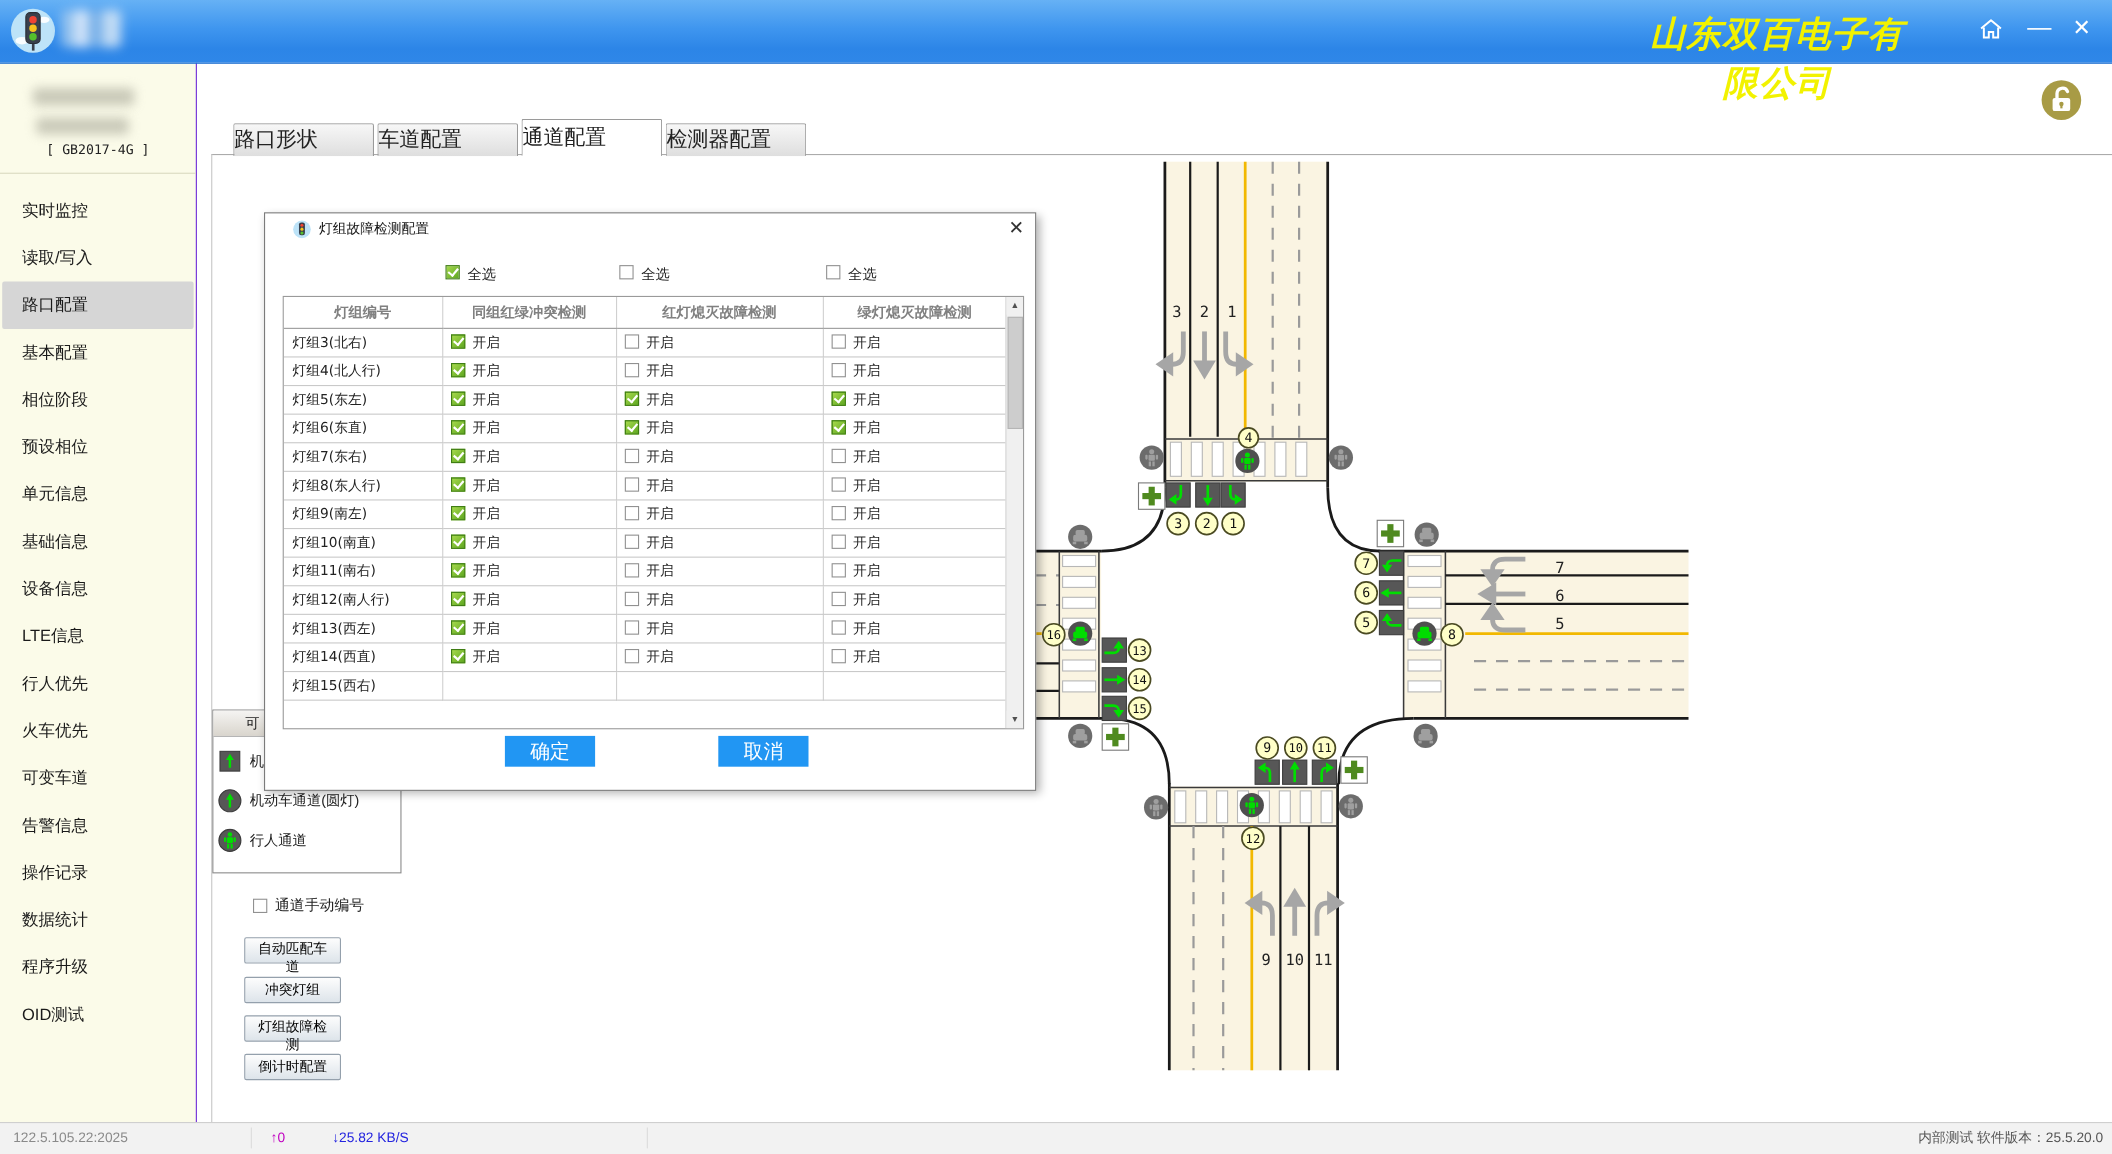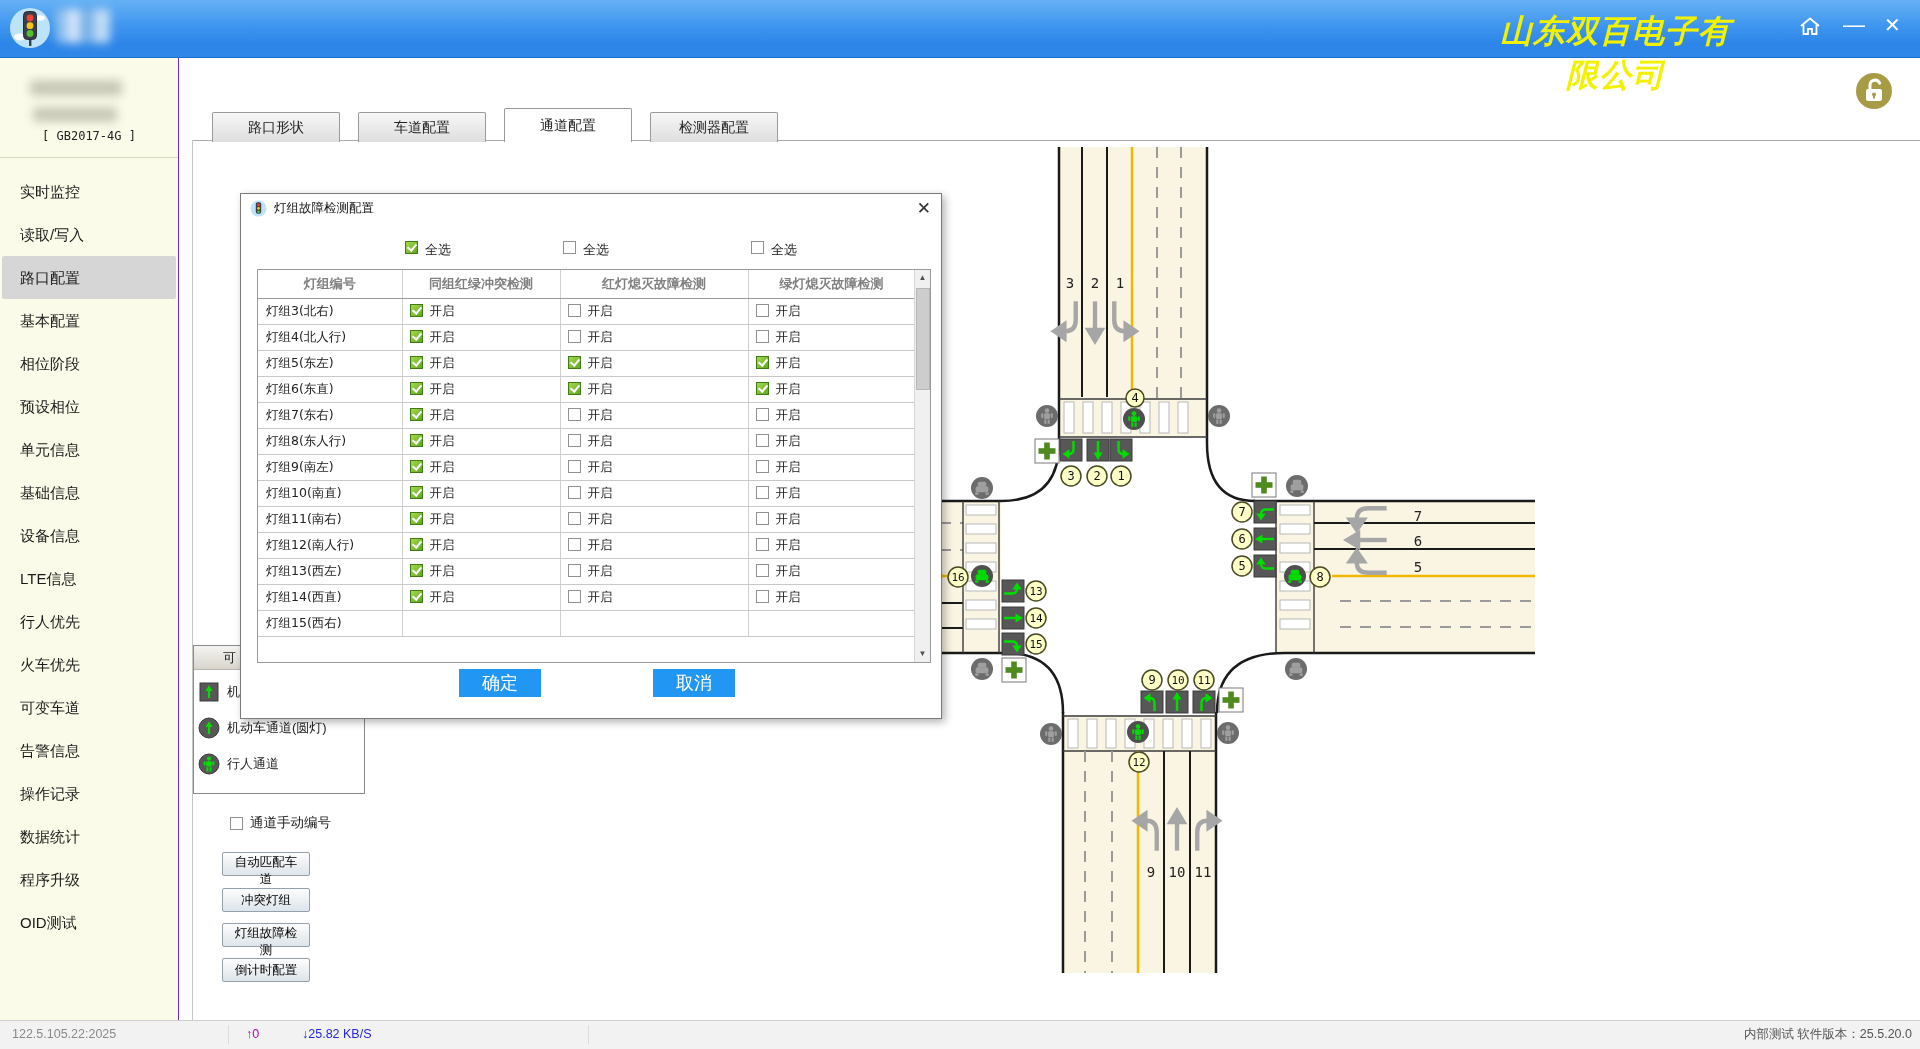--- a/index.html
+++ b/index.html
@@ -34,21 +34,21 @@
   
   .statusbar{position:absolute;left:0;bottom:0;width:1920px;height:28px;background:#f2f2f2;
              border-top:1px solid #cfcfcf;z-index:45;font-size:12.5px;line-height:27px;color:#8a8a8a;}
   .st-addr{position:absolute;left:12px;}
   .st-sep{position:absolute;top:4px;width:1px;height:19px;background:#dcdcdc;}
   .st-up{position:absolute;left:246px;color:#c000c0;}
   .st-down{position:absolute;left:302px;color:#2424df;}
   .st-right{position:absolute;right:8px;color:#555;}
   
   .tabs{position:absolute;left:212px;top:108px;z-index:6;display:flex;align-items:flex-end;}
-  .tab{width:126px;height:29px;line-height:29px;text-align:center;font-size:14px;margin-right:18px;
+  .tab{width:126px;height:29px;line-height:29px;text-align:left;font-size:19px;margin-right:3px;
        background:linear-gradient(180deg,#f7f7f7,#dedede);border:1px solid #9a9a9a;border-bottom:none;
        border-radius:2px 2px 0 0;cursor:default;}
   .tab.active{height:33px;line-height:33px;background:#fff;position:relative;}
   .tab.active::after{content:"";position:absolute;left:0;right:0;bottom:-1px;height:2px;background:#fff;}
   .hline{position:absolute;left:192px;right:0;top:140px;height:1px;background:#ababab;z-index:4;}
   .vline{position:absolute;left:192px;top:140px;bottom:28px;width:1px;background:#c6c6c6;z-index:4;}
   
   .lock{position:absolute;left:1856px;top:73px;width:36px;height:36px;border-radius:50%;
         background:#a89b45;z-index:8;}
   
@@ -66,21 +66,21 @@
             font-family:Liberation Sans, sans-serif;cursor:default;}
   
   .cb{width:13px;height:13px;border:1px solid #919191;background:#fff;display:inline-block;
       box-sizing:border-box;flex:none;}
   .cb.on{background:linear-gradient(135deg,#a6d94c,#5fa721);border-color:#3f7d14;position:relative;}
   .cb.on::after{content:"";position:absolute;left:3px;top:0px;width:4px;height:7px;
       border:solid #fff;border-width:0 2px 2px 0;transform:rotate(40deg);}
   
   .dialog{position:absolute;left:240px;top:193px;width:700px;height:524px;background:#fff;
           border:1px solid #7b7b7b;box-shadow:3px 3px 8px rgba(0,0,0,.30);z-index:50;}
-  .dlg-title{position:absolute;left:0;top:0;right:0;height:28px;display:flex;align-items:center;}
+  .dlg-title{position:absolute;left:0;top:0;right:0;height:28px;display:flex;align-items:center;padding-left:16px;}
   .dlg-title .ttl{margin-left:7px;font-size:12.5px;color:#111;}
   .dlg-title svg{margin-left:9px;}
   .dlg-close{position:absolute;right:10px;top:4px;font-size:17px;color:#333;cursor:default;}
   .selall{position:absolute;top:47px;display:flex;align-items:flex-start;font-size:13px;}
   .selall .cb{margin-right:7px;}
   .table-wrap{position:absolute;left:16px;top:75px;width:672px;height:392px;border:1px solid #9a9a9a;
               overflow:hidden;background:#fff;}
   table.ftable{border-collapse:collapse;table-layout:fixed;width:657px;font-size:12.5px;}
   .ftable th{height:26px;font-weight:bold;color:#808080;border-bottom:1px solid #9a9a9a;
              border-right:1px solid #d0d0d0;background:#fff;font-size:13px;}

